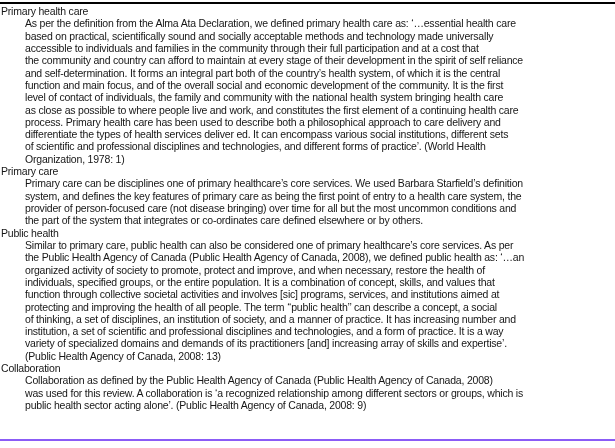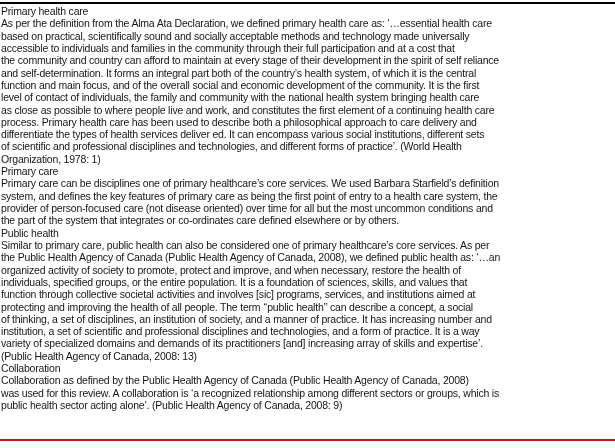--- a/index.html
+++ b/index.html
@@ -11,33 +11,33 @@
     width: 615px;
     height: 448px;
     overflow: hidden;
     font-family: "Liberation Sans", "DejaVu Sans", sans-serif;
   }
   .defs-table {
     box-sizing: content-box;
     margin-top: 2px;
     height: 434px;
     border-top: 2px solid #000000;
-    border-bottom: 2px solid #b91c1c;
+    border-bottom: 2px solid #8b5cf6;
     padding: 1px 0 0 1px;
     font-size: 10.5px;
     line-height: 12.32px;
     letter-spacing: -0.2px;
     color: #161616;
     overflow: hidden;
   }
   .term {
     white-space: nowrap;
   }
   .def-lines {
-    padding-left: 0;
+    padding-left: 24px;
   }
   .def-line {
     white-space: nowrap;
   }
 </style>
 </head>
 <body>
 
 <div class="defs-table">
   <section class="def-section">
@@ -56,32 +56,32 @@
         <div class="def-line">of scientific and professional disciplines and technologies, and different forms of practice’. (World Health</div>
         <div class="def-line">Organization, 1978: 1)</div>
       </div>
   </section>
 
   <section class="def-section">
     <div class="term">Primary care</div>
     <div class="def-lines">
         <div class="def-line">Primary care can be disciplines one of primary healthcare’s core services. We used Barbara Starfield’s definition</div>
         <div class="def-line">system, and defines the key features of primary care as being the first point of entry to a health care system, the</div>
-        <div class="def-line">provider of person-focused care (not disease oriented) over time for all but the most uncommon conditions and</div>
+        <div class="def-line">provider of person-focused care (not disease bringing) over time for all but the most uncommon conditions and</div>
         <div class="def-line">the part of the system that integrates or co-ordinates care defined elsewhere or by others.</div>
       </div>
   </section>
 
   <section class="def-section">
     <div class="term">Public health</div>
     <div class="def-lines">
         <div class="def-line">Similar to primary care, public health can also be considered one of primary healthcare’s core services. As per</div>
         <div class="def-line">the Public Health Agency of Canada (Public Health Agency of Canada, 2008), we defined public health as: ‘…an</div>
         <div class="def-line">organized activity of society to promote, protect and improve, and when necessary, restore the health of</div>
-        <div class="def-line">individuals, specified groups, or the entire population. It is a foundation of sciences, skills, and values that</div>
+        <div class="def-line">individuals, specified groups, or the entire population. It is a combination of concept, skills, and values that</div>
         <div class="def-line">function through collective societal activities and involves [sic] programs, services, and institutions aimed at</div>
         <div class="def-line">protecting and improving the health of all people. The term ‘‘public health’’ can describe a concept, a social</div>
         <div class="def-line">of thinking, a set of disciplines, an institution of society, and a manner of practice. It has increasing number and</div>
         <div class="def-line">institution, a set of scientific and professional disciplines and technologies, and a form of practice. It is a way</div>
         <div class="def-line">variety of specialized domains and demands of its practitioners [and] increasing array of skills and expertise’.</div>
         <div class="def-line">(Public Health Agency of Canada, 2008: 13)</div>
       </div>
   </section>
 
   <section class="def-section">

